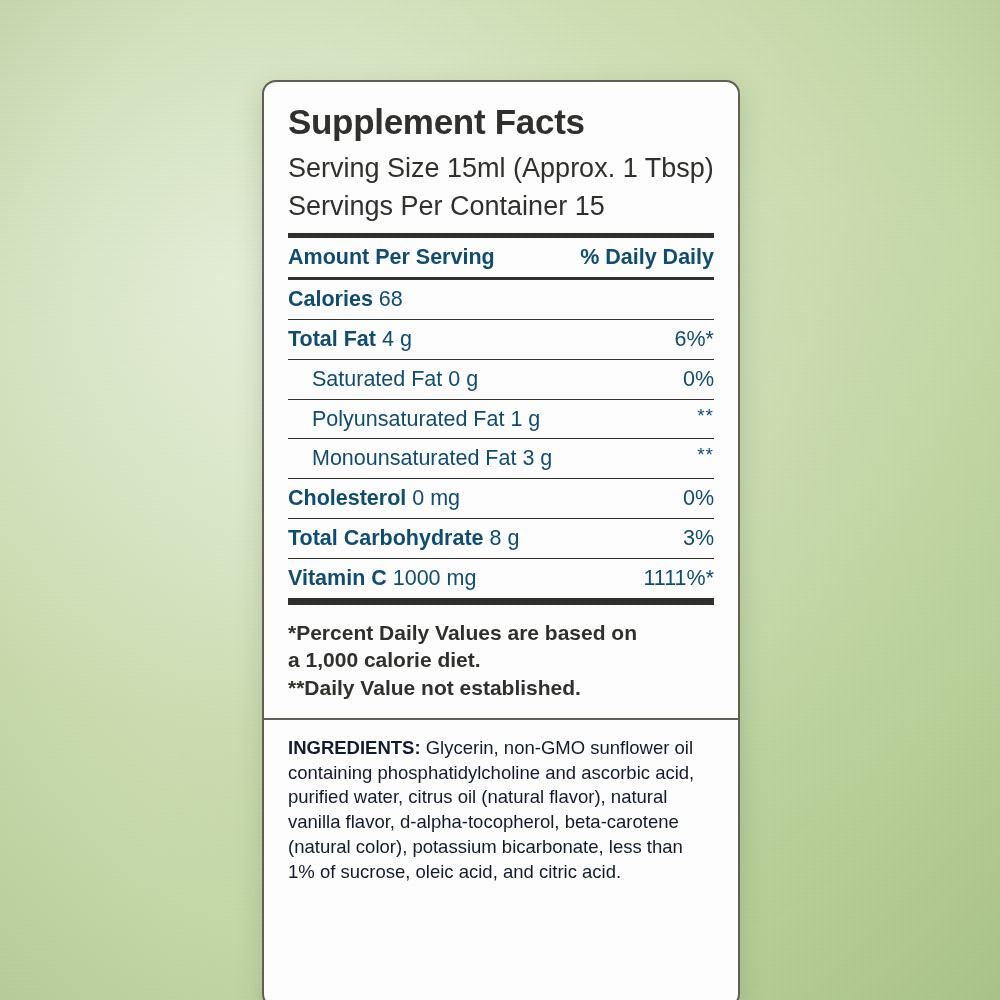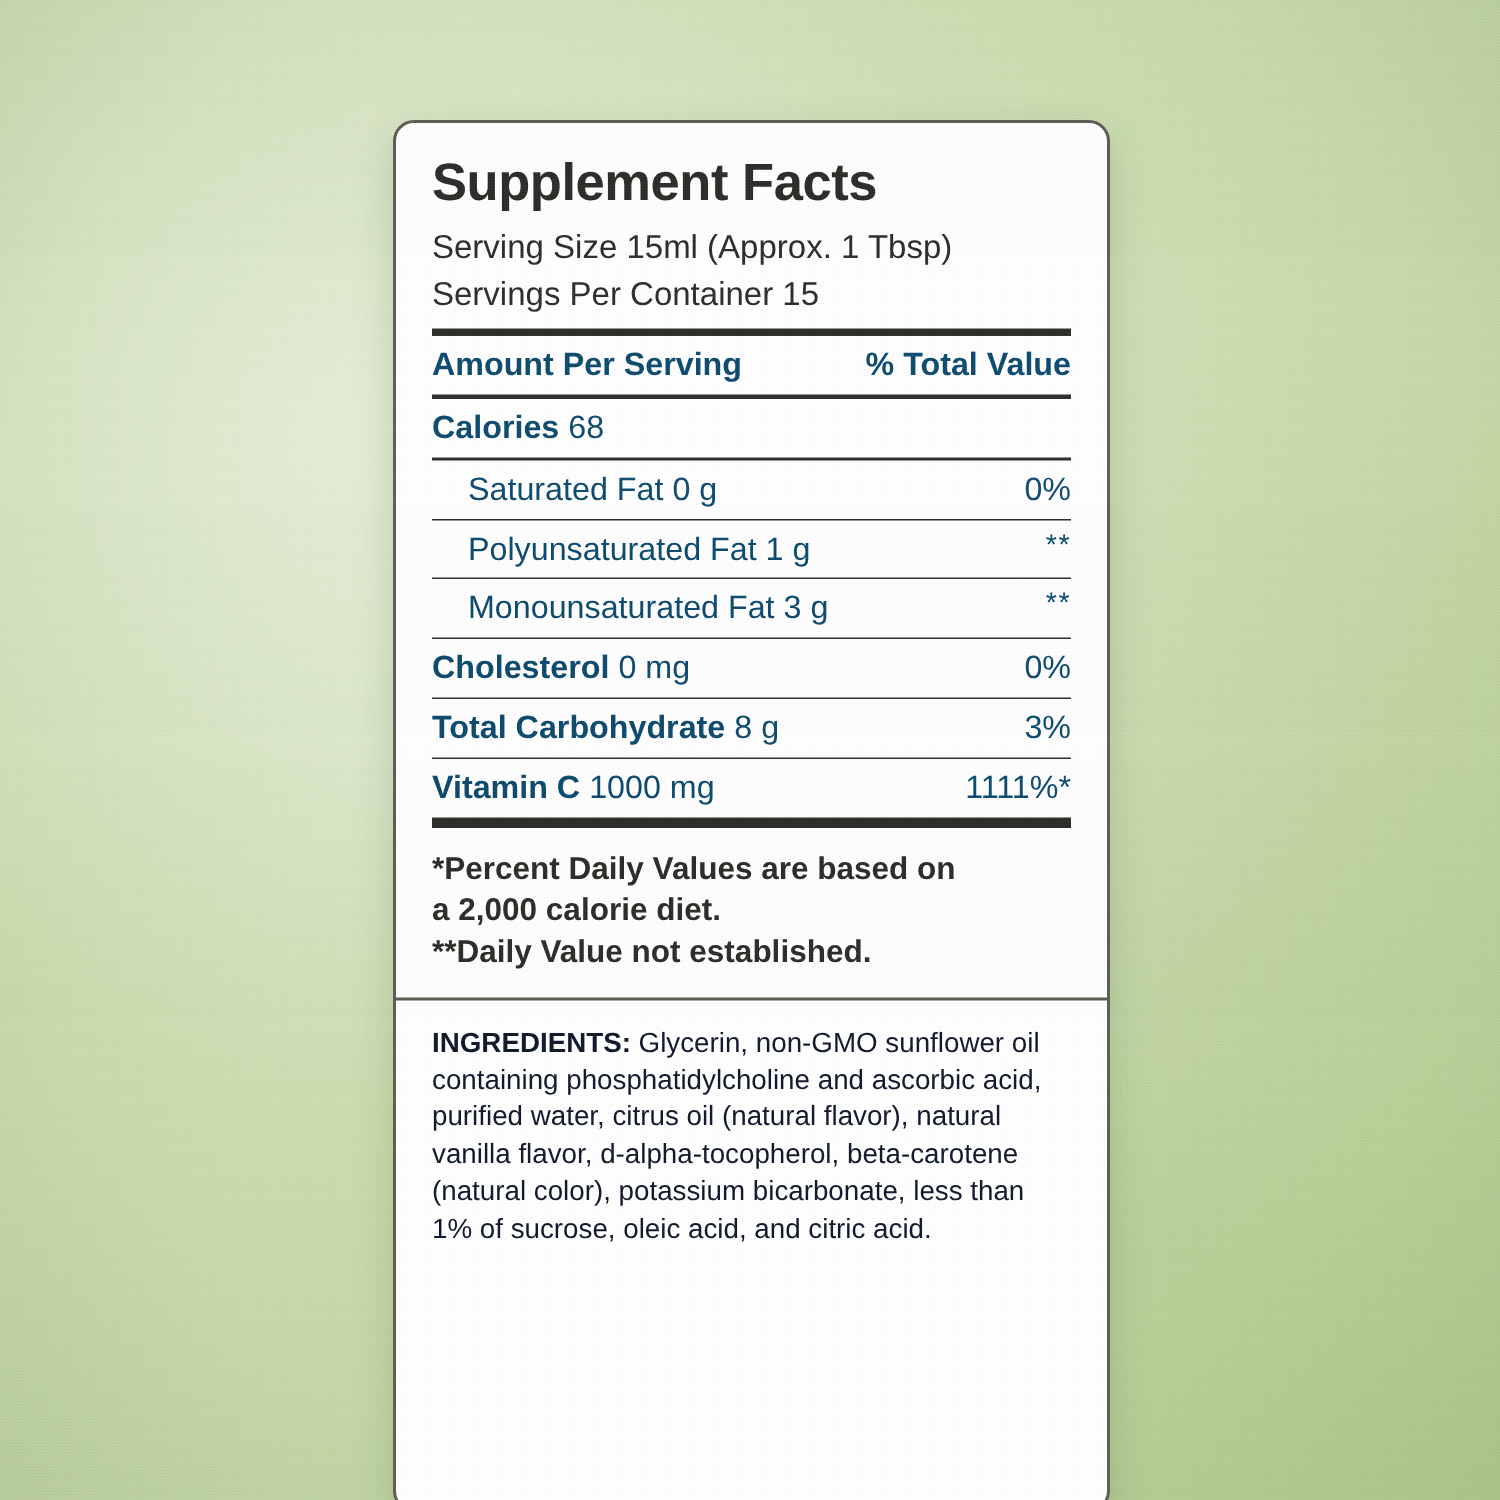--- a/index.html
+++ b/index.html
@@ -62,21 +62,21 @@
   .title {
     font-size: 35px;
     font-weight: bold;
     color: #2c2c28;
     letter-spacing: -0.3px;
     line-height: 1.05;
     margin: 0 0 8px 0;
   }
 
   .serving-line {
-    font-size: 22px;
+    font-size: 27px;
     color: #2c2c28;
     line-height: 1.42;
   }
 
   .rule-thick {
     border-bottom: 5px solid #2c2c28;
     margin-top: 8px;
   }
   .rule-med {
     border-bottom: 3px solid #2c2c28;
@@ -151,30 +151,34 @@
 
       <div class="title">Supplement Facts</div>
 
       <div class="serving-line">Serving Size 15ml (Approx. 1 Tbsp)</div>
       <div class="serving-line">Servings Per Container 15</div>
 
       <div class="rule-thick"></div>
 
       <div class="row">
         <span class="left nm">Amount Per Serving</span>
-        <span class="right nm">% Total Value</span>
+        <span class="right nm">% Daily Daily</span>
       </div>
       <div class="rule-med"></div>
 
       <div class="row">
         <span class="left"><b>Calories</b> <span>68</span></span>
         <span class="right"></span>
       </div>
       <div class="rule-thin"></div>
 
+      <div class="row">
+        <span class="left"><b>Total Fat</b> <span>4 g</span></span>
+        <span class="right">6%*</span>
+      </div>
       <div class="rule-thin"></div>
 
       <div class="row indent">
         <span class="left"><span>Saturated Fat</span> <span>0 g</span></span>
         <span class="right">0%</span>
       </div>
       <div class="rule-thin"></div>
 
       <div class="row indent">
         <span class="left"><span>Polyunsaturated Fat</span> <span>1 g</span></span>
@@ -203,21 +207,21 @@
       <div class="row">
         <span class="left"><b>Vitamin C</b> <span>1000 mg</span></span>
         <span class="right">1111%*</span>
       </div>
       <div class="rule-thin"></div>
 
       <div class="rule-end"></div>
 
       <div class="footnotes">
         <div>*Percent Daily Values are based on</div>
-        <div>a 2,000 calorie diet.</div>
+        <div>a 1,000 calorie diet.</div>
         <div>**Daily Value not established.</div>
       </div>
 
       <div class="ingredients-sep"></div>
 
       <div class="ingredients">
         <span class="ing-head">INGREDIENTS:</span><span> Glycerin, non-GMO sunflower oil containing phosphatidylcholine and ascorbic acid, purified water, citrus oil (natural flavor), natural vanilla flavor, d-alpha-tocopherol, beta-carotene (natural color), potassium bicarbonate, less than 1% of sucrose, oleic acid, and citric acid.</span>
       </div>
 
     </div>

